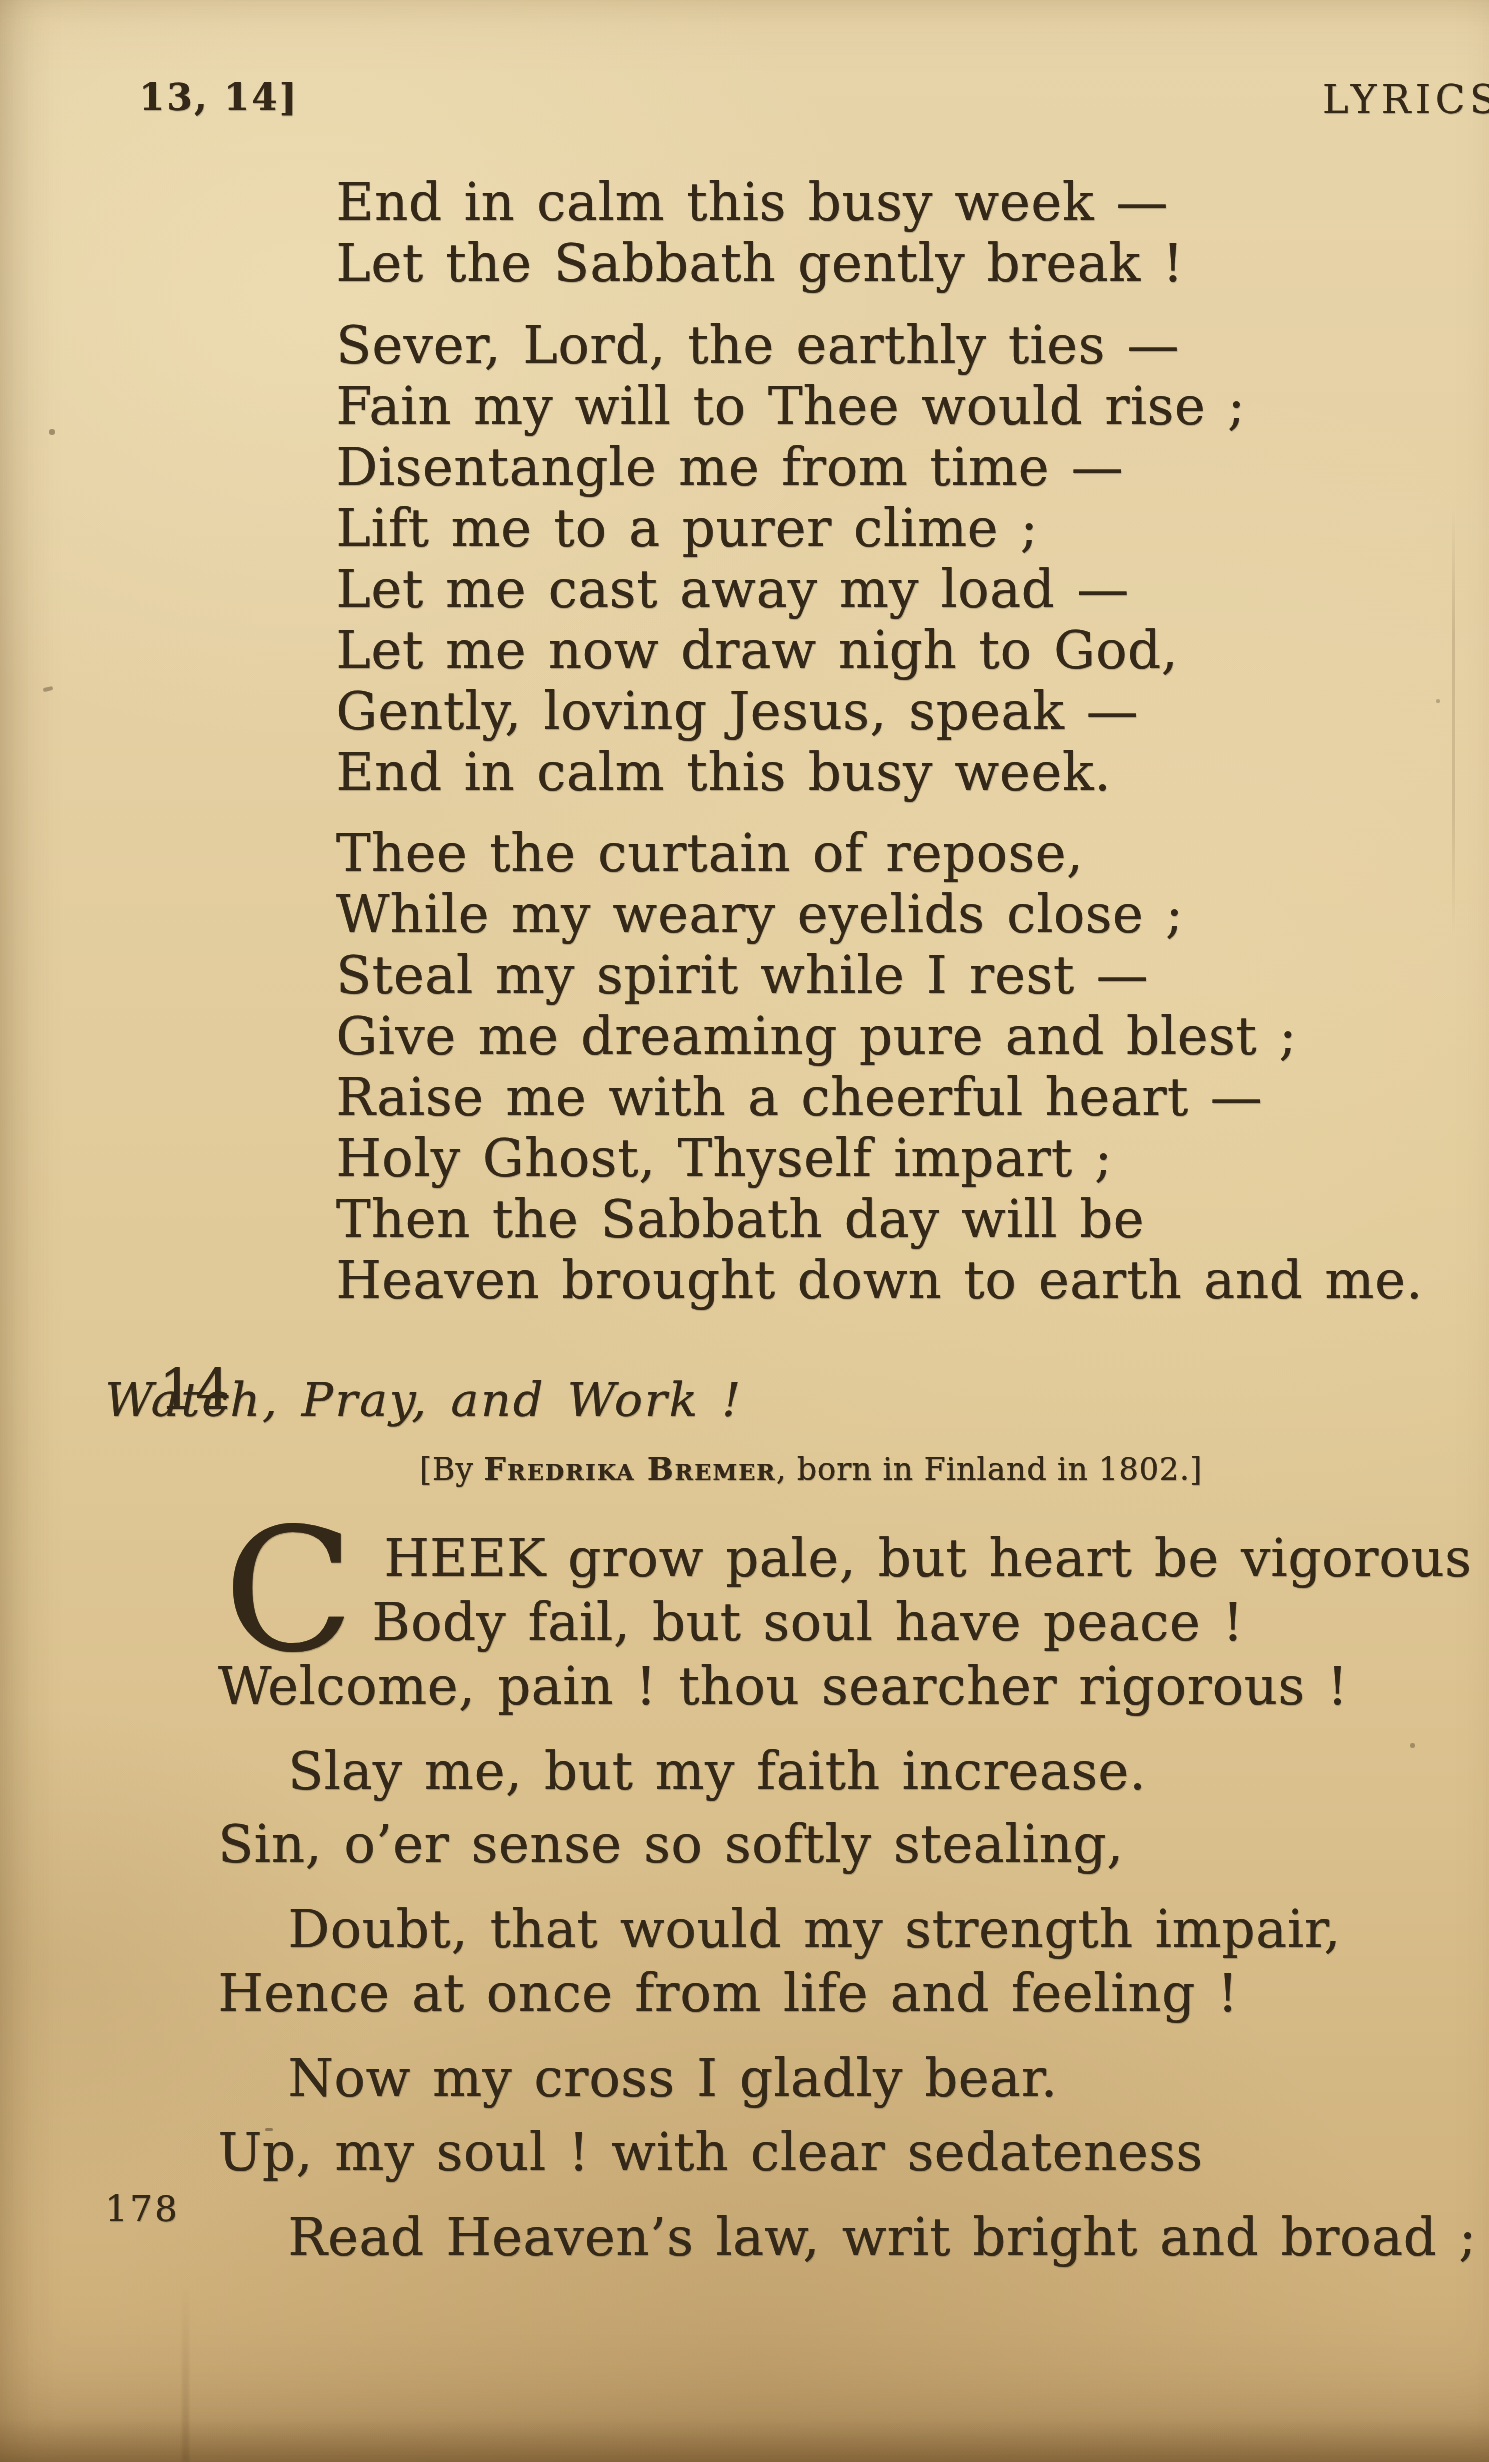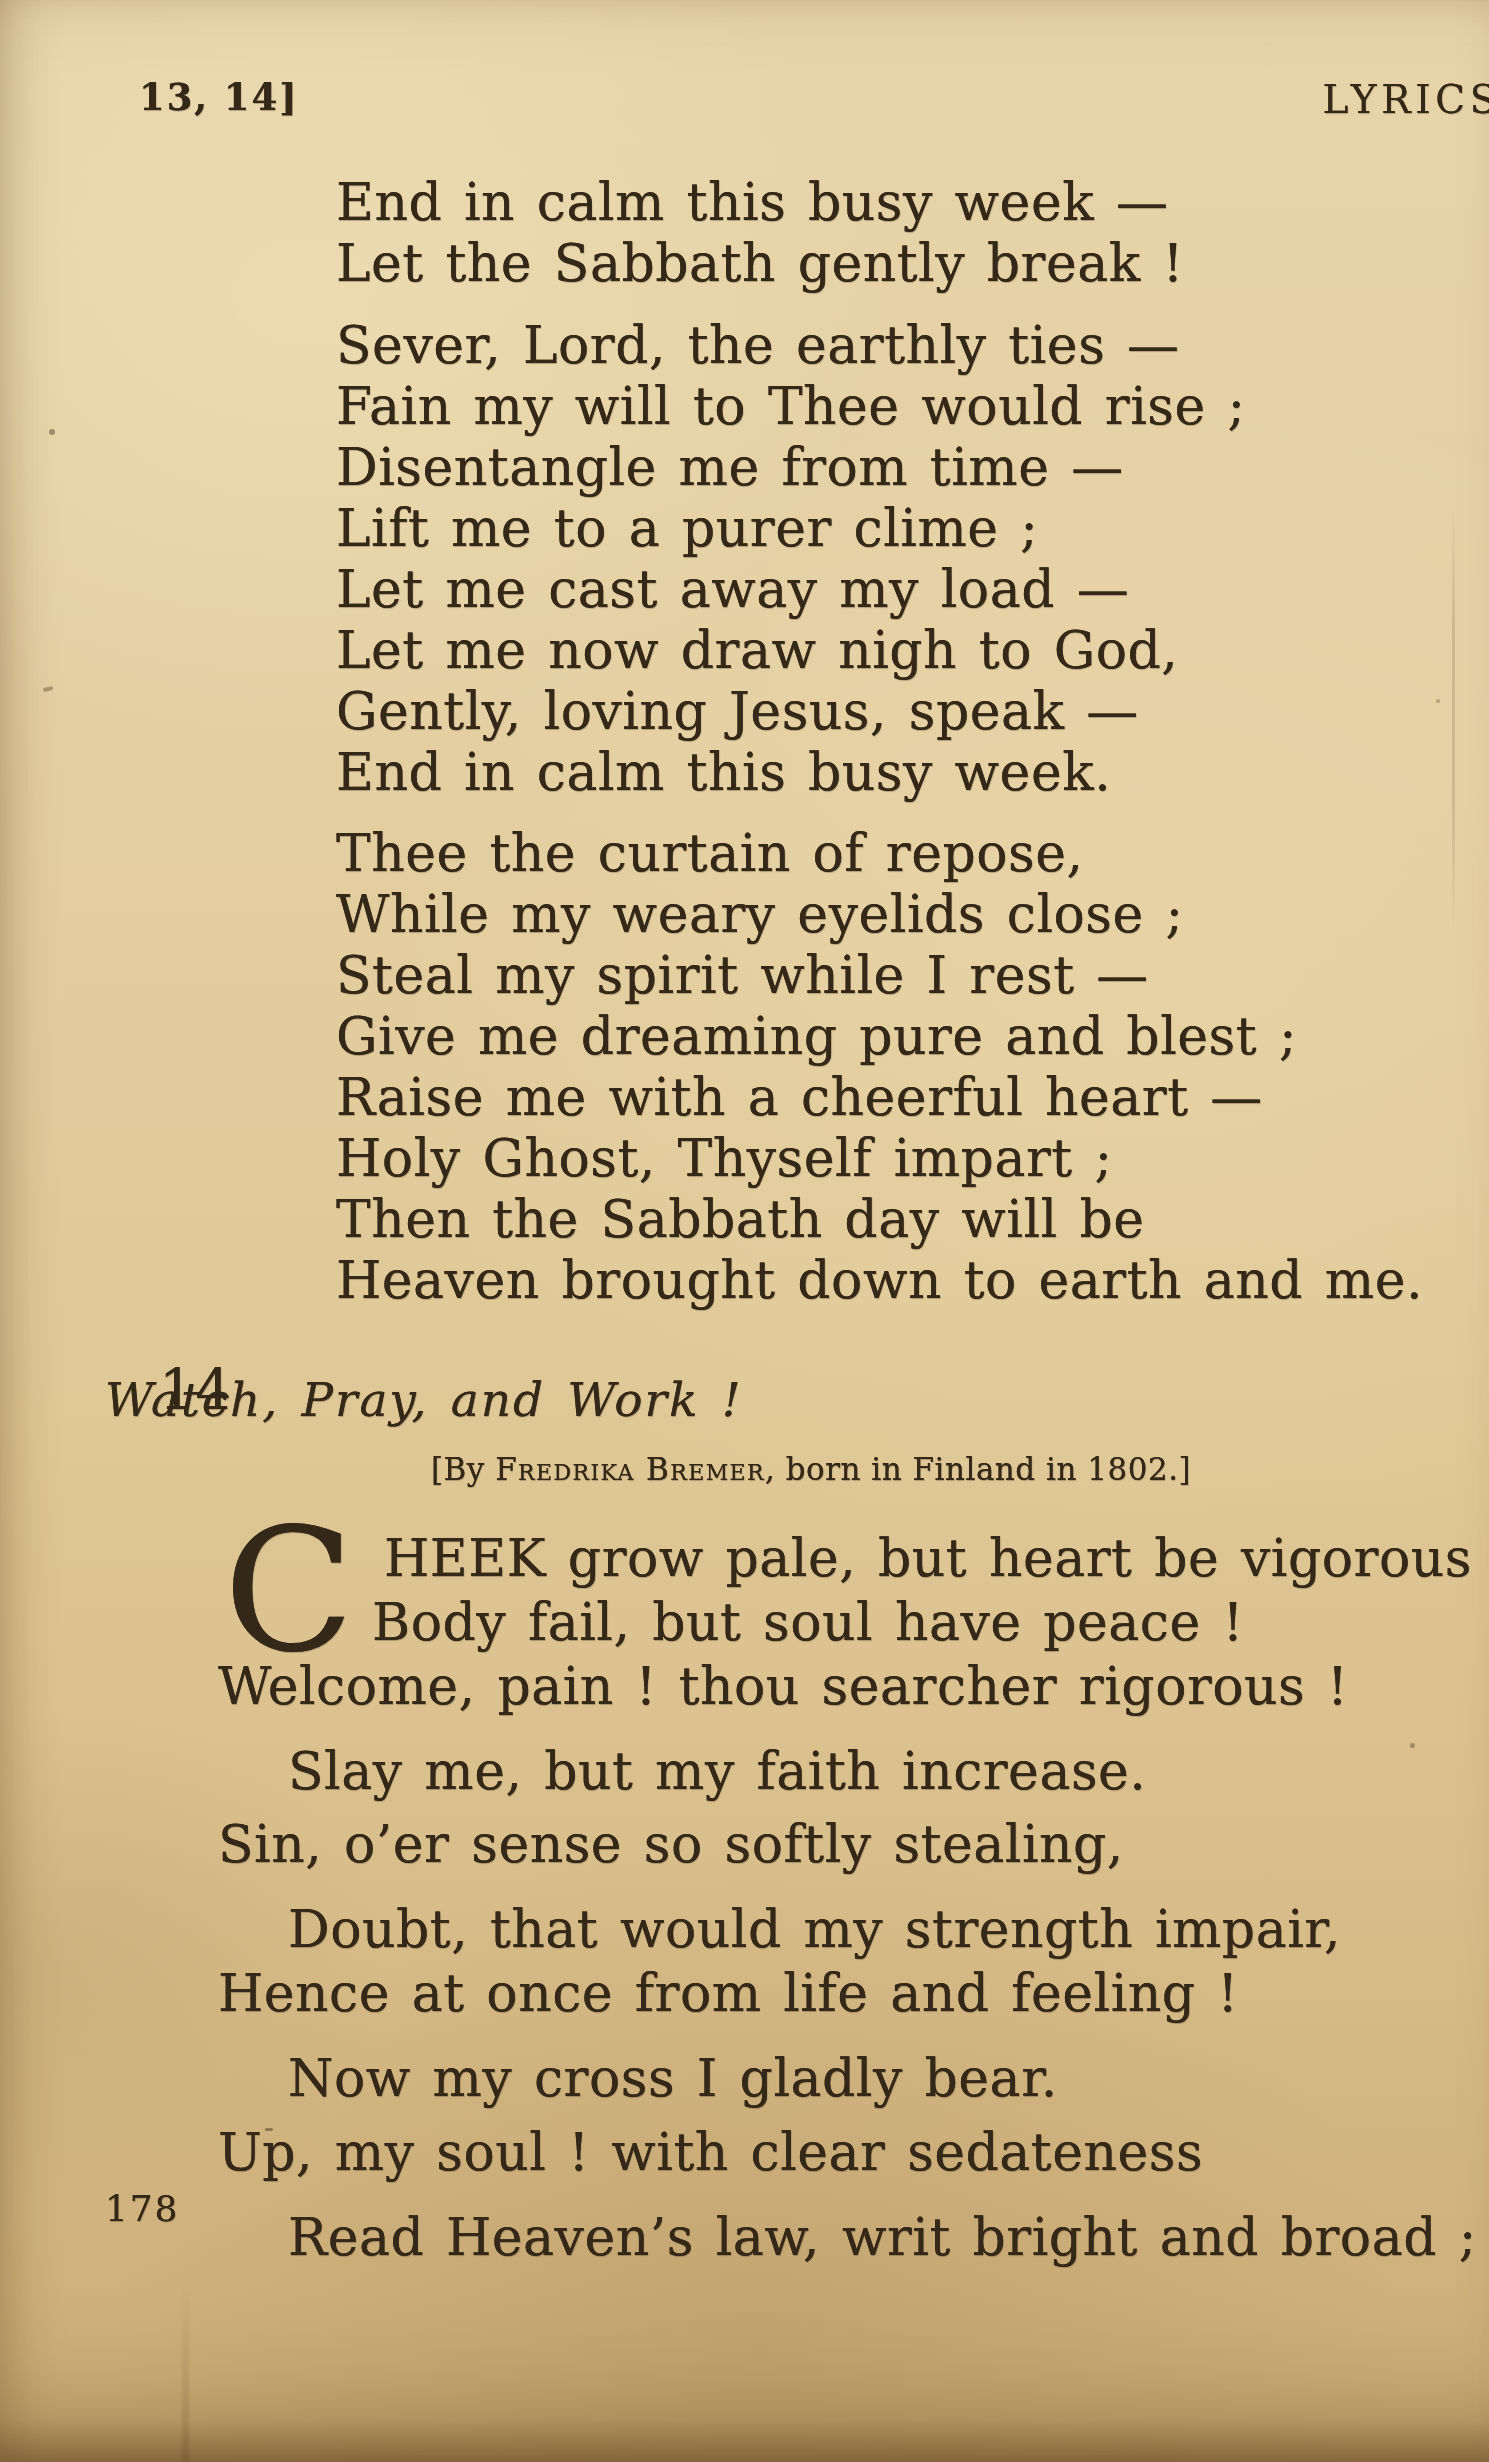--- a/index.html
+++ b/index.html
@@ -35,21 +35,21 @@
 
   .hymn13{position:absolute;left:336px;top:172px;right:56px;font-size:52px;}
   .hymn13 .stanza{margin-bottom:20.6px;}
   .line{line-height:61px;letter-spacing:0.5px;word-spacing:4.7px;white-space:nowrap;}
 
   .hymn14-number{position:absolute;left:139px;top:1357px;font-size:56px;letter-spacing:0.9px;margin-left:20px;}
   .hymn14-title{position:absolute;left:105px;right:0;top:1372px;text-align:left;
     font-size:47px;font-style:italic;letter-spacing:1.9px;word-spacing:5.6px;}
   .attribution{position:absolute;left:105px;right:0;top:1451px;text-align:center;
     font-size:31px;letter-spacing:0.5px;}
-  .author-name{font-variant:small-caps;letter-spacing:1.4px;}
+  .author-name{font-variant:small-caps;letter-spacing:1.4px;font-weight:bold;}
 
   .hymn14-body{position:absolute;left:218px;top:1526px;right:37px;font-size:52px;}
   .hymn14-body .line{line-height:64px;}
   .hymn14-body .stanza{margin-bottom:9.4px;position:relative;}
   .drop-cap{position:absolute;left:5.6px;top:-5.6px;font-size:171px;line-height:141px;}
   .ind-heek{padding-left:166px;}
   .ind-body{padding-left:154px;}
   .ind{padding-left:70px;margin-top:21px;}
 
   .page-folio{position:absolute;left:105px;right:0;top:2188px;text-align:left;font-size:36px;letter-spacing:1.9px;}

